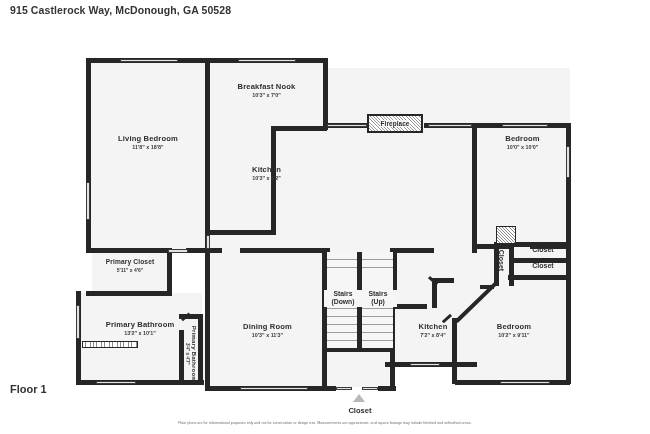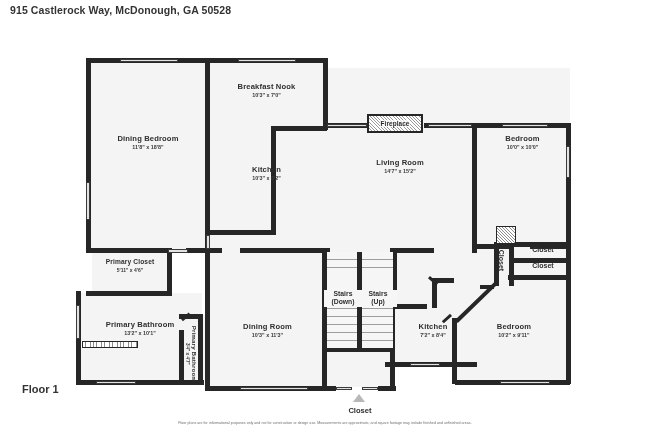--- a/index.html
+++ b/index.html
@@ -21,21 +21,21 @@
     left: 10px;
     top: 4px;
     font-size: 10.5px;
     font-weight: bold;
     color: #333333;
     letter-spacing: 0.1px;
     white-space: nowrap;
   }
   #floor-label {
     position: absolute;
-    left: 22px;
+    left: 10px;
     top: 383px;
     font-size: 11px;
     font-weight: bold;
     color: #333333;
   }
   #disclaimer {
     position: absolute;
     left: 0;
     right: 0;
     top: 421px;
@@ -308,38 +308,34 @@
   <div class="stairs-lbl" style="left:324px; top:260px; width:38px;">
     <span>Stairs</span><br>
     <span>(Down)</span>
   </div>
   <div class="stairs-lbl" style="left:359px; top:260px; width:38px;">
     <span>Stairs</span><br>
     <span>(Up)</span>
   </div>
 
   <div class="lbl" style="left:88px; top:104px; width:120px;">
-    <span class="nm">Dining Bedroom</span>
+    <span class="nm">Living Bedroom</span>
     <span class="dim">11'8" x 18'8"</span>
   </div>
 
   <div class="lbl" style="left:208px; top:135px; width:117px;">
     <span class="nm">Kitchen</span>
     <span class="dim">10'3" x 8'2"</span>
   </div>
 
   <div class="lbl" style="left:208px; top:52px; width:117px;">
     <span class="nm">Breakfast Nook</span>
     <span class="dim">10'3" x 7'0"</span>
   </div>
 
-  <div class="lbl" style="left:325px; top:128px; width:150px;">
-    <span class="nm">Living Room</span>
-    <span class="dim">14'7" x 15'2"</span>
-  </div>
 
   <div class="lbl" style="left:475px; top:104px; width:95px;">
     <span class="nm">Bedroom</span>
     <span class="dim">10'0" x 10'0"</span>
   </div>
 
   <div class="lbl sm" style="left:88px; top:228px; width:84px;">
     <span class="nm">Primary Closet</span>
     <span class="dim">5'11" x 4'6"</span>
   </div>

